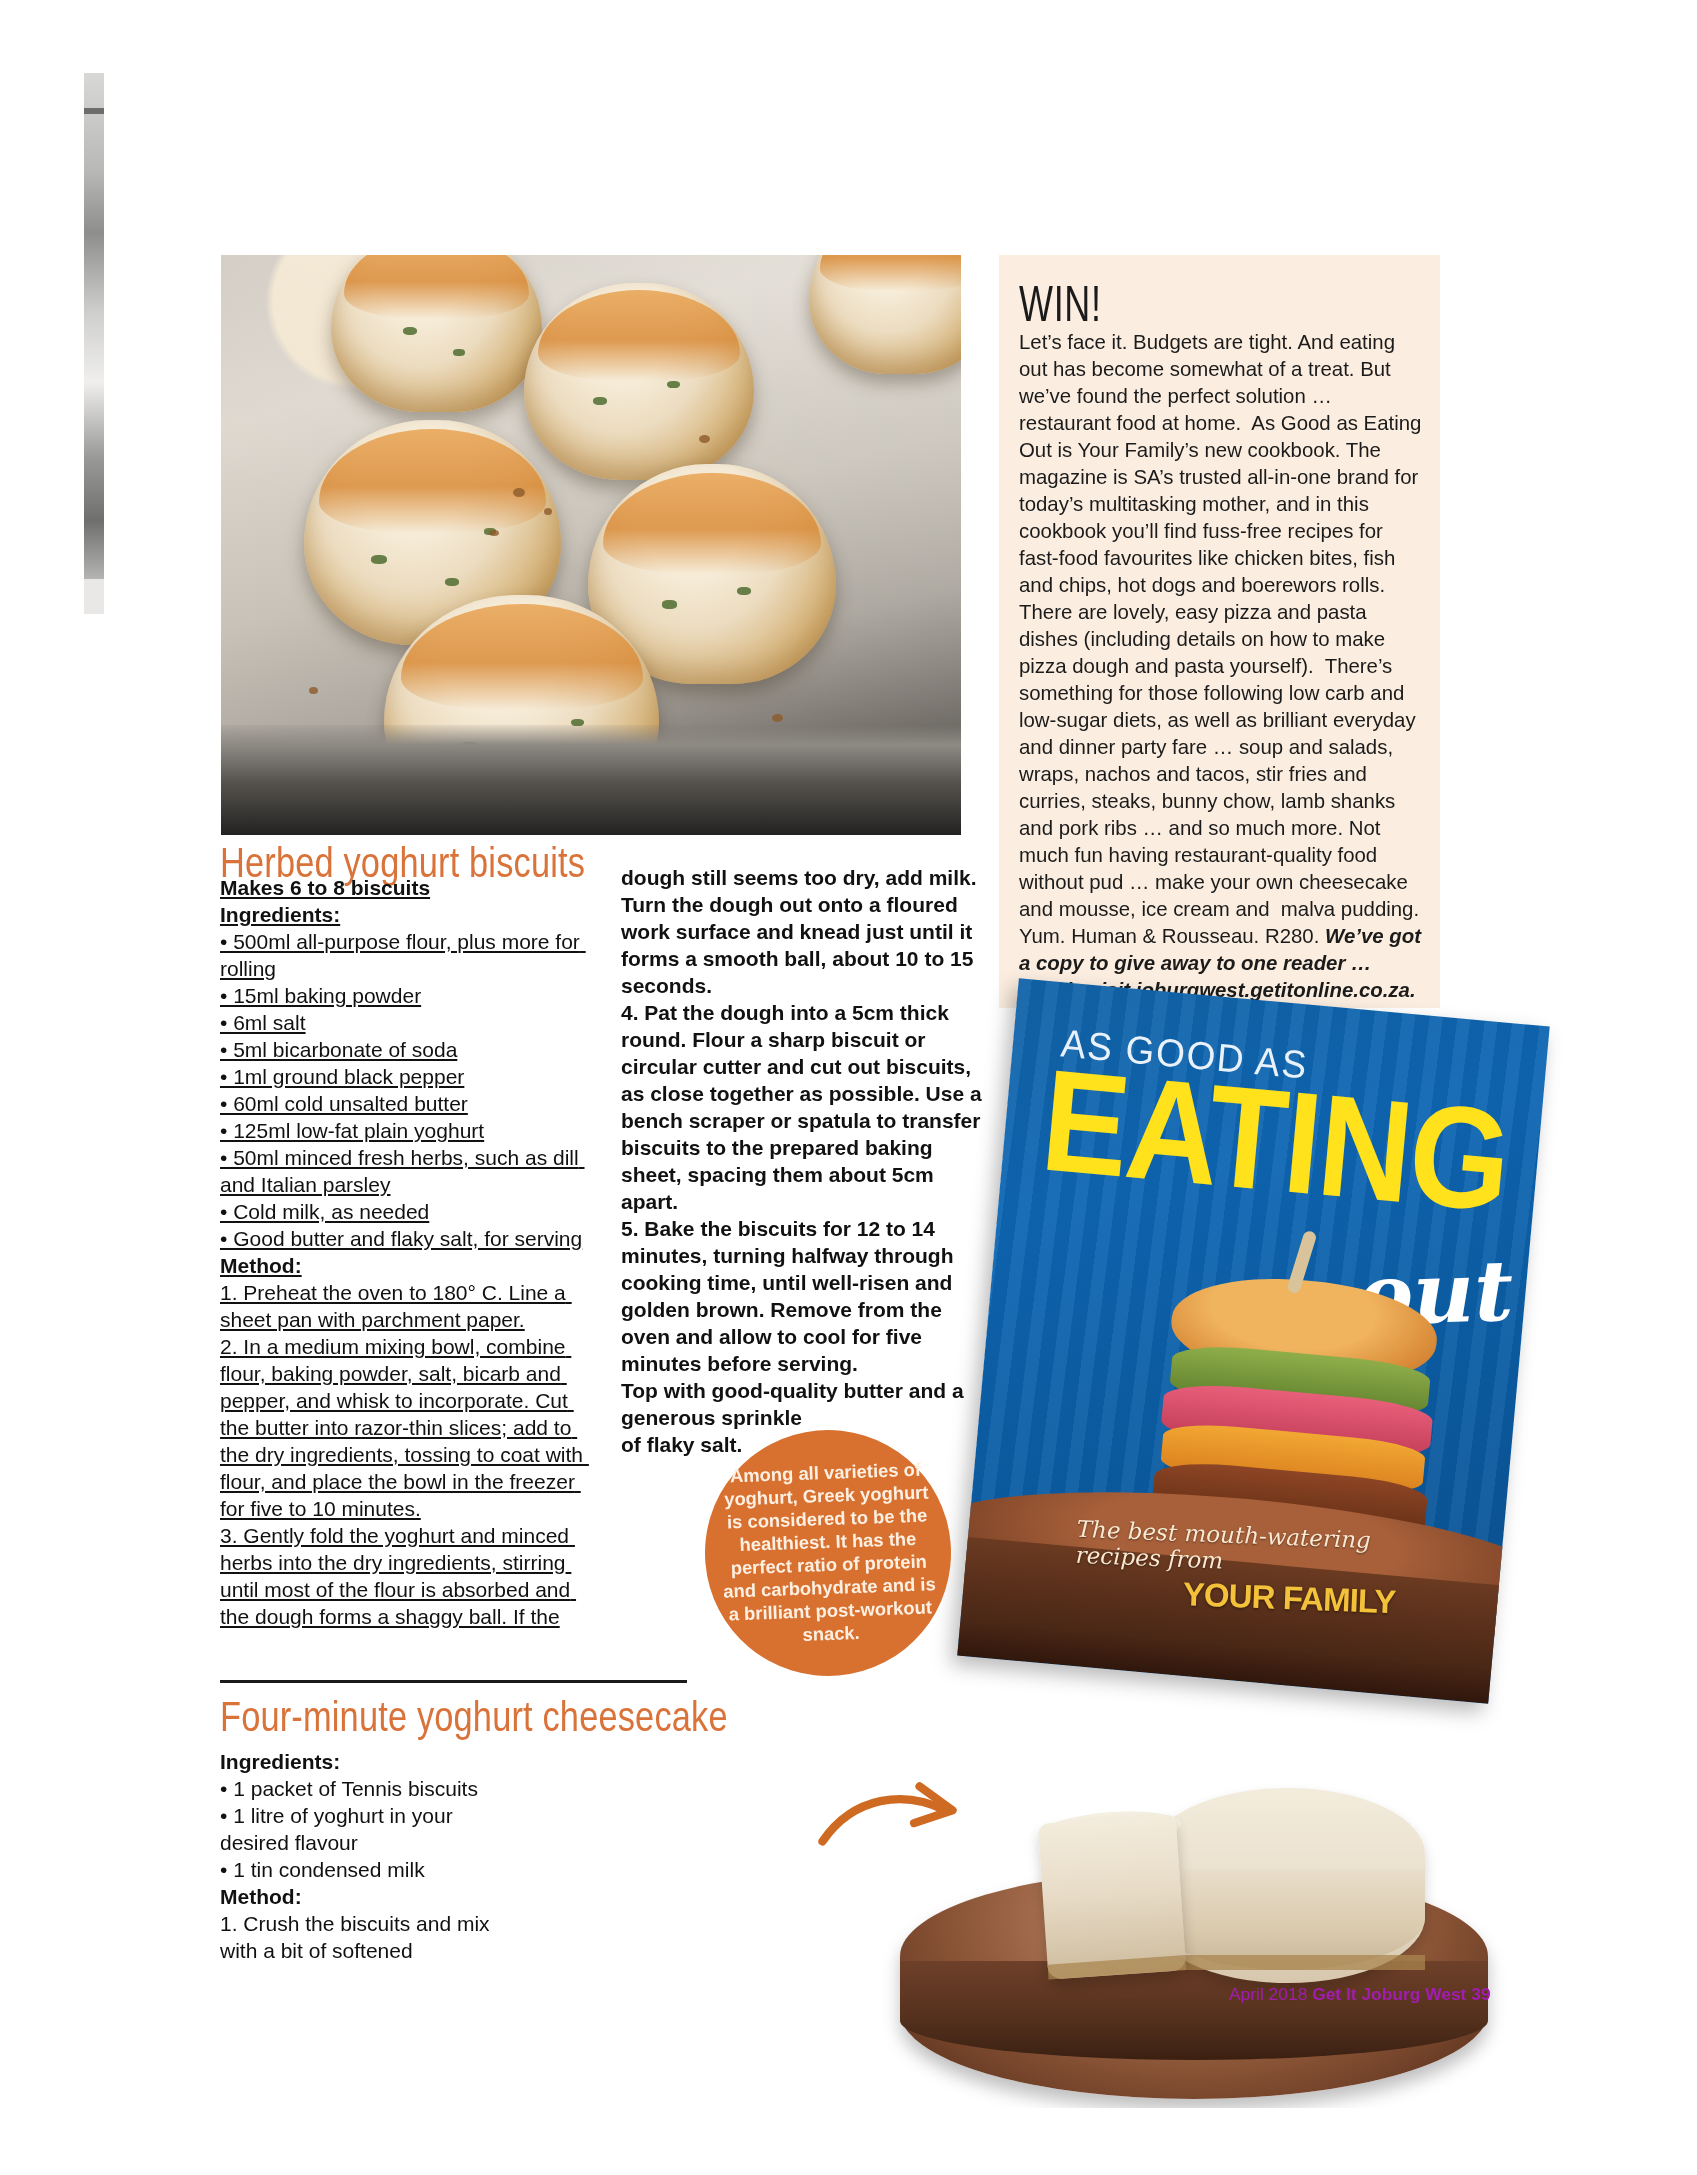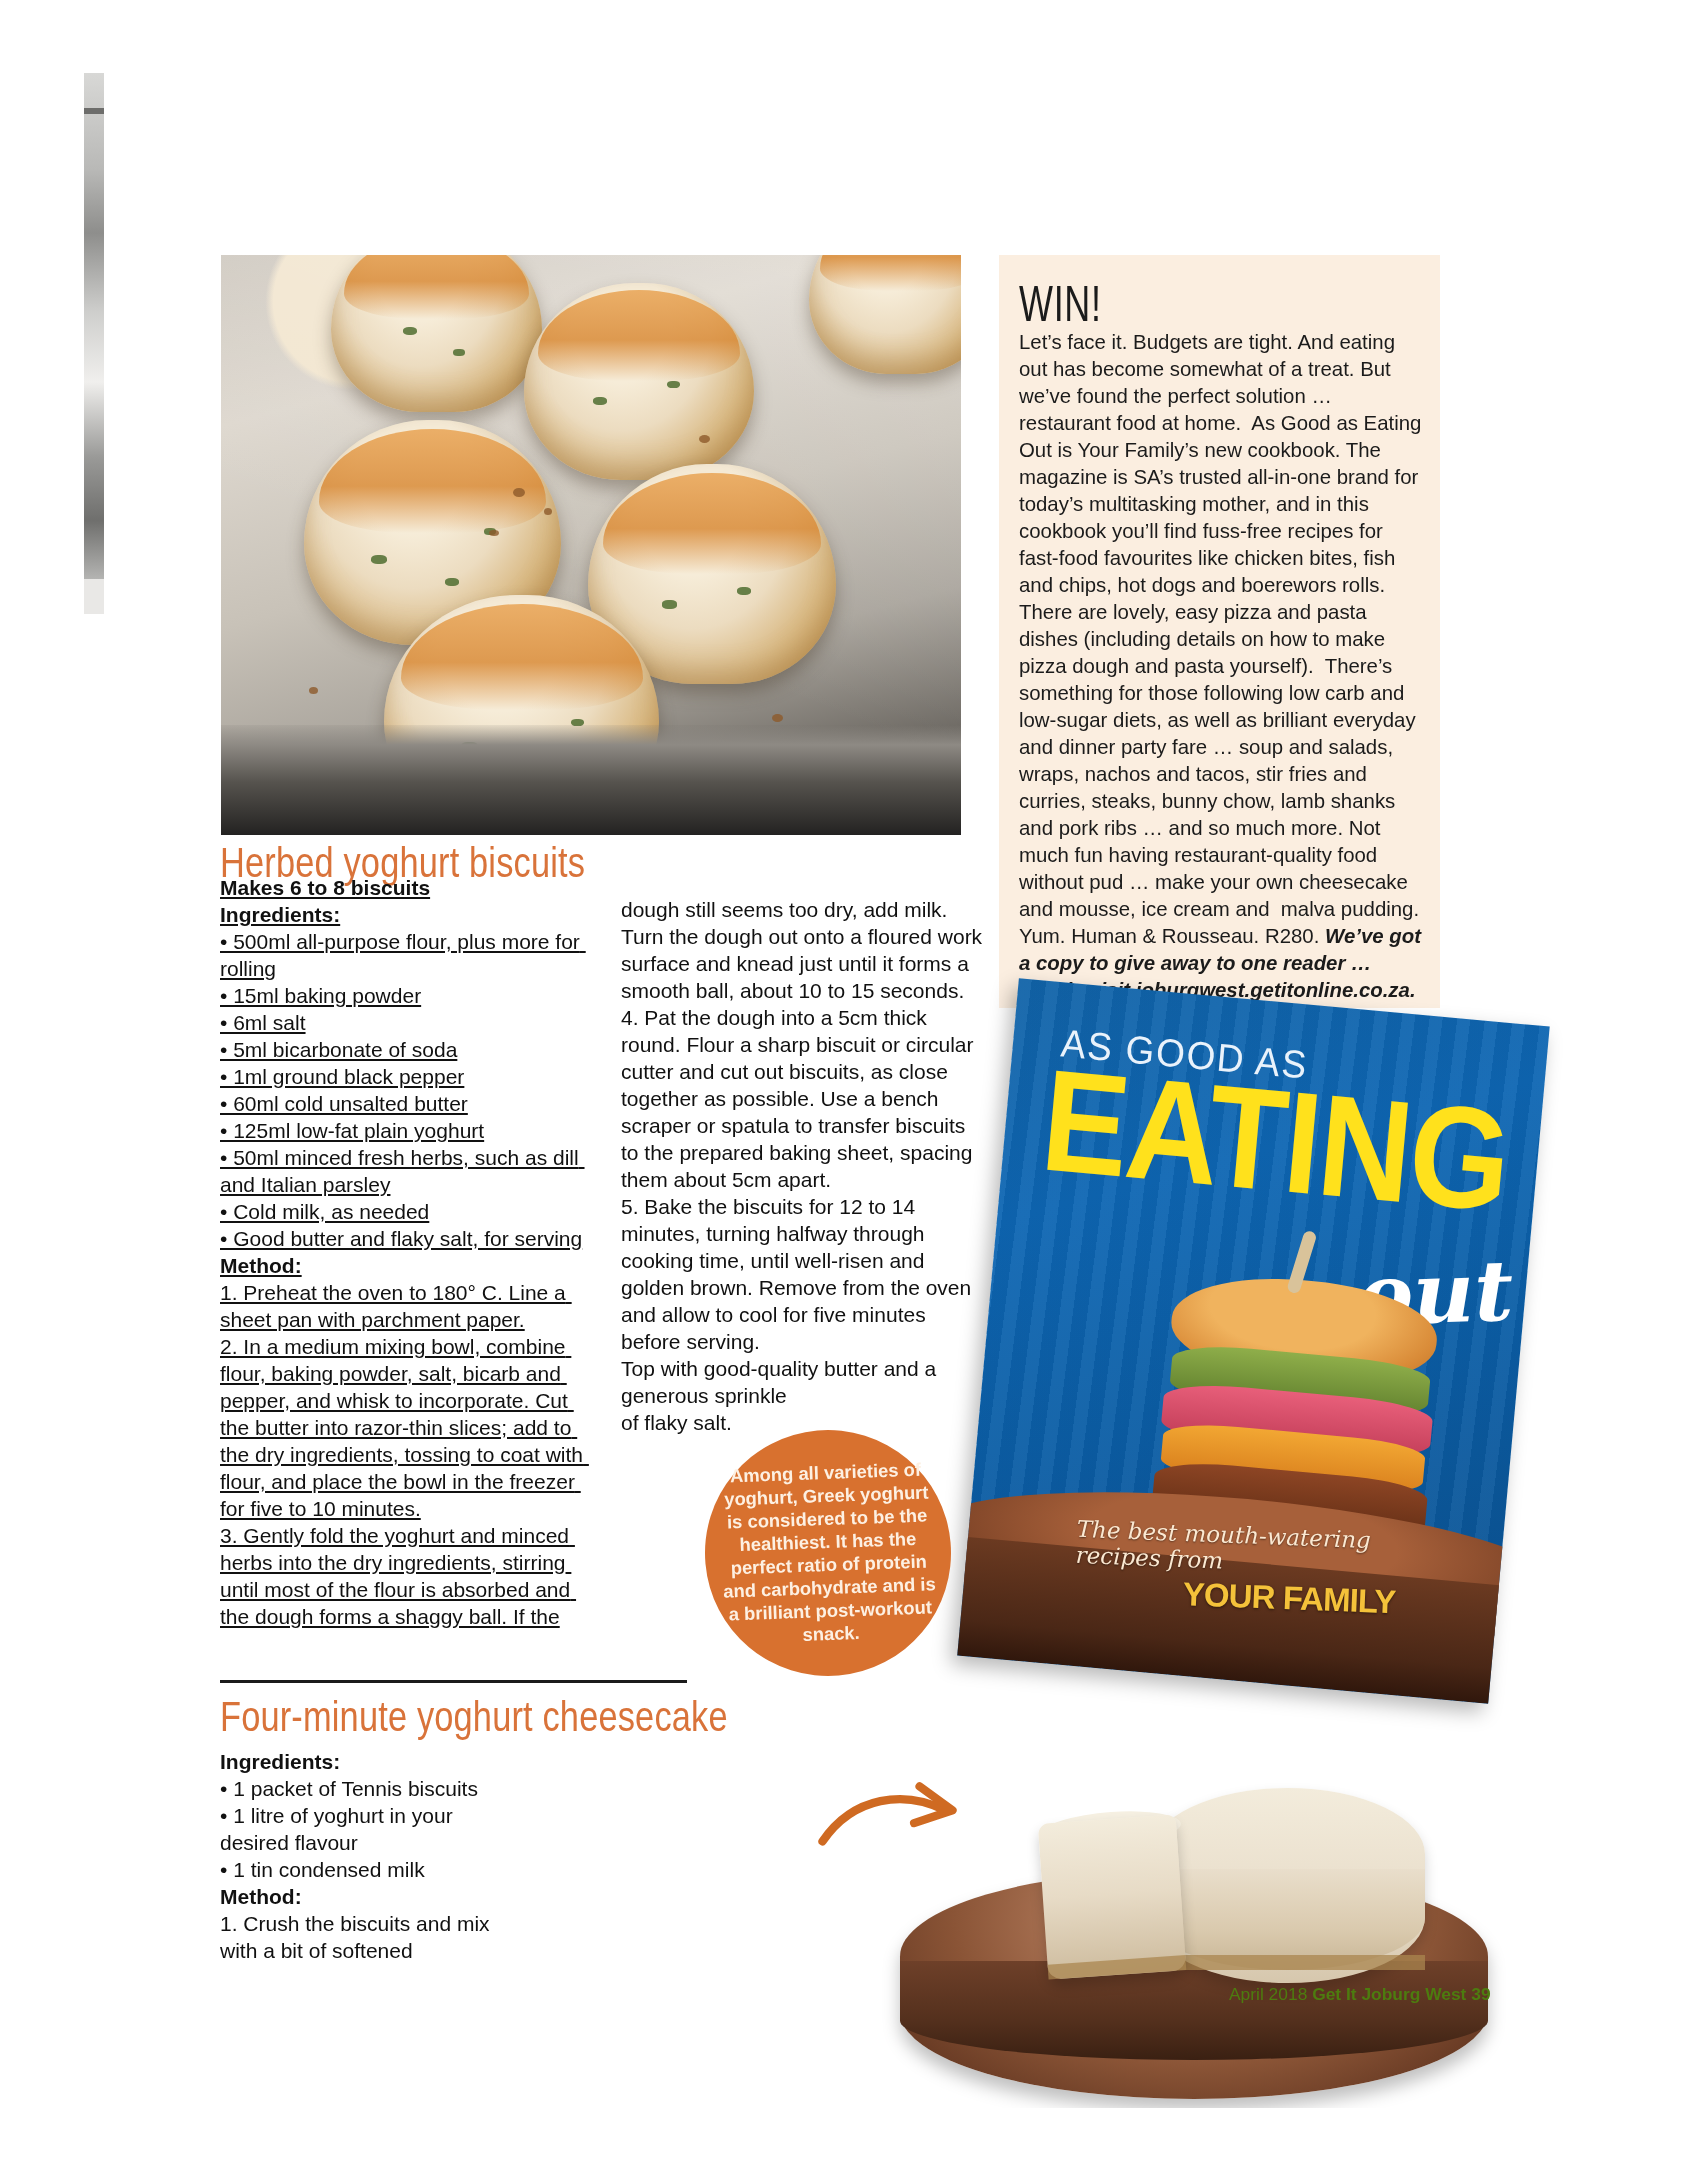--- a/index.html
+++ b/index.html
@@ -64,21 +64,21 @@
   #rule-cheesecake{left:220px;top:1680px;width:467px;}
 
   
   .col{
     position:absolute;
     font-size:21px;line-height:27px;color:#111;
     font-family:"Liberation Sans", sans-serif;
     white-space:pre-wrap;
   }
   #col-biscuits-1{left:220px;top:874px;width:381px;text-decoration:underline;}
-  #col-biscuits-2{left:621px;top:896px;width:367px;}
+  #col-biscuits-2{left:621px;top:864px;width:367px;font-weight:bold;}
   #col-cake-1{left:220px;top:1748px;width:285px;}
   #col-cake-2{left:514px;top:1748px;width:275px;}
   .col b{font-weight:700;}
 
   
   .win-panel{
     position:absolute;left:999px;top:255px;width:441px;height:753px;
     background:#fbeee0;
   }
   .win-head{
@@ -194,21 +194,21 @@
     background:#f6f0e2;border-radius:50%/50%;transform:rotate(-4deg);
   }
   .cc-crust{
     position:absolute;width:100%;height:14.7px;bottom:0;left:0;
     background:#a9854f;opacity:.75;
   }
 
   
   .footer{
     position:absolute;left:1229px;top:1984px;
-    font-size:17.4px;color:#4d7c0f;font-weight:700;letter-spacing:0;
+    font-size:17.4px;color:#a21caf;font-weight:700;letter-spacing:0;
   }
   .footer .mon{font-weight:400;}
 </style>
 </head>
 <body>
 
 <div class="page">
 
   <div class="bleed-strip"></div>
   <div class="bleed-strip2"></div>

